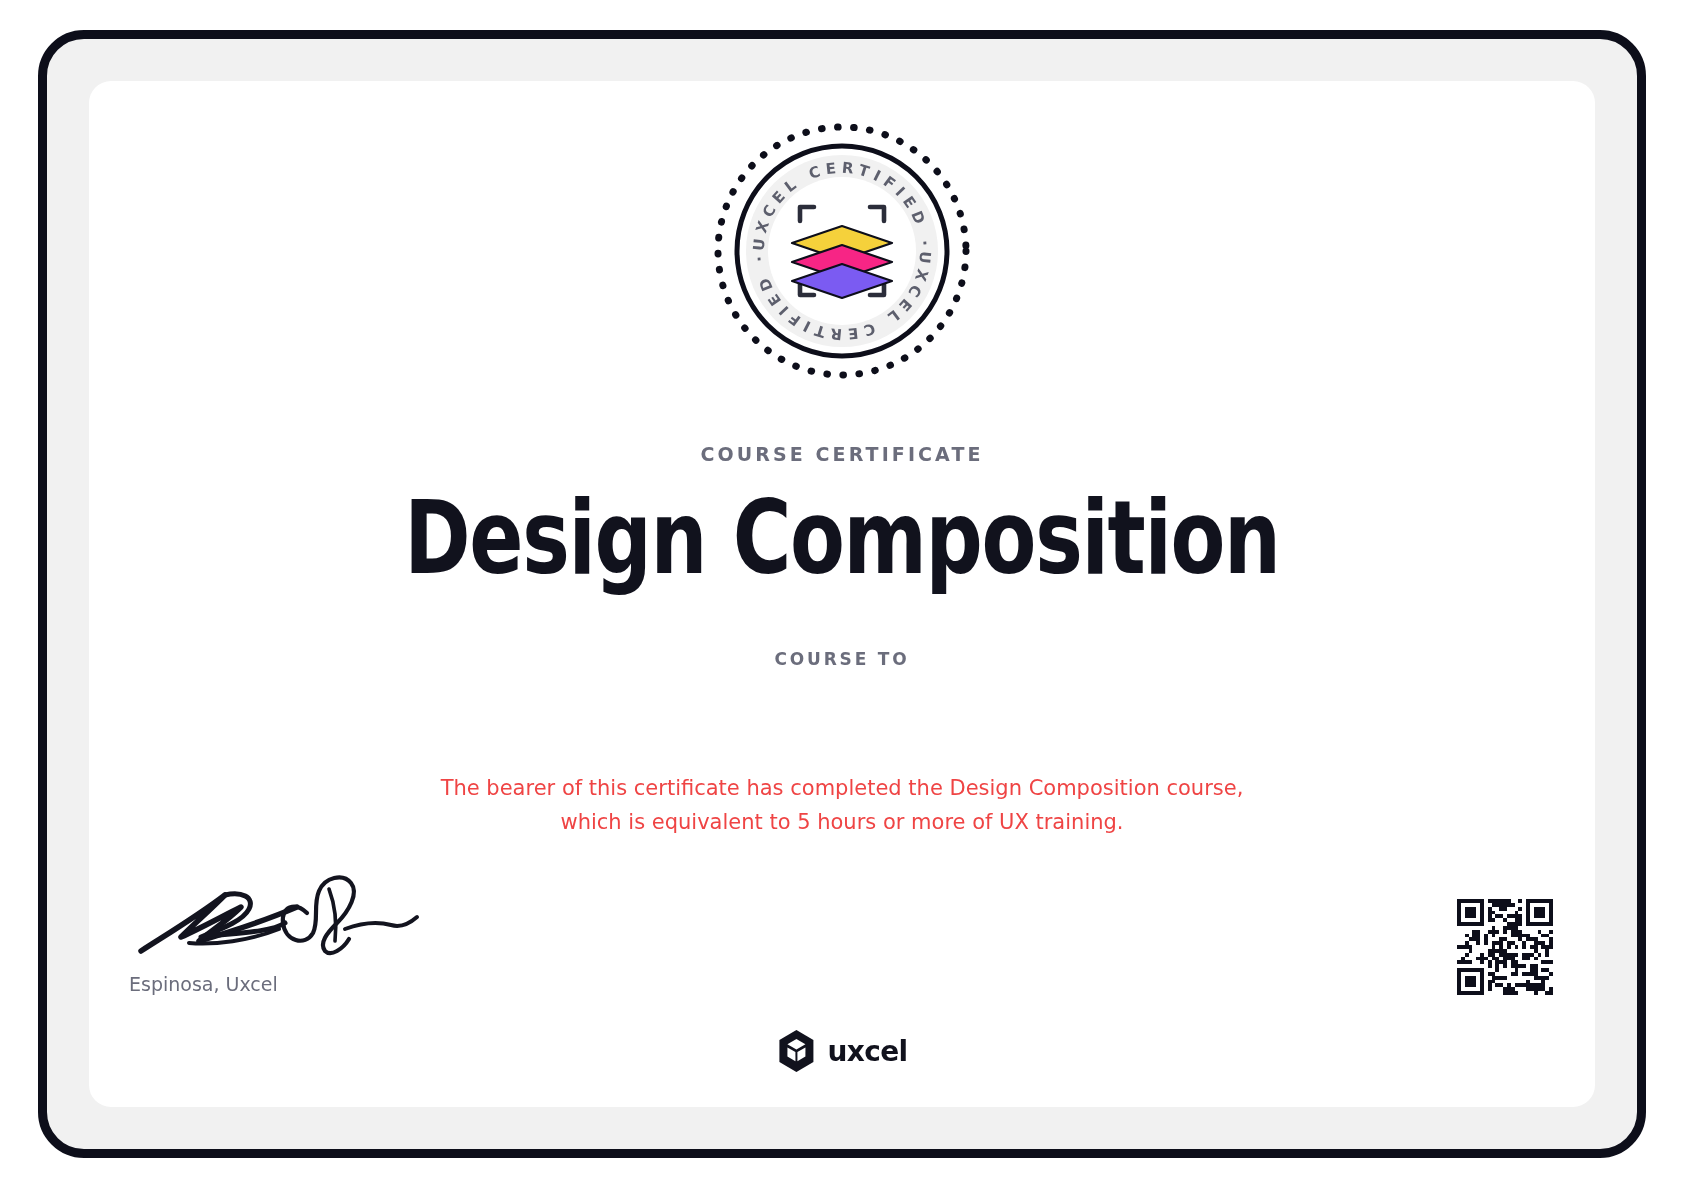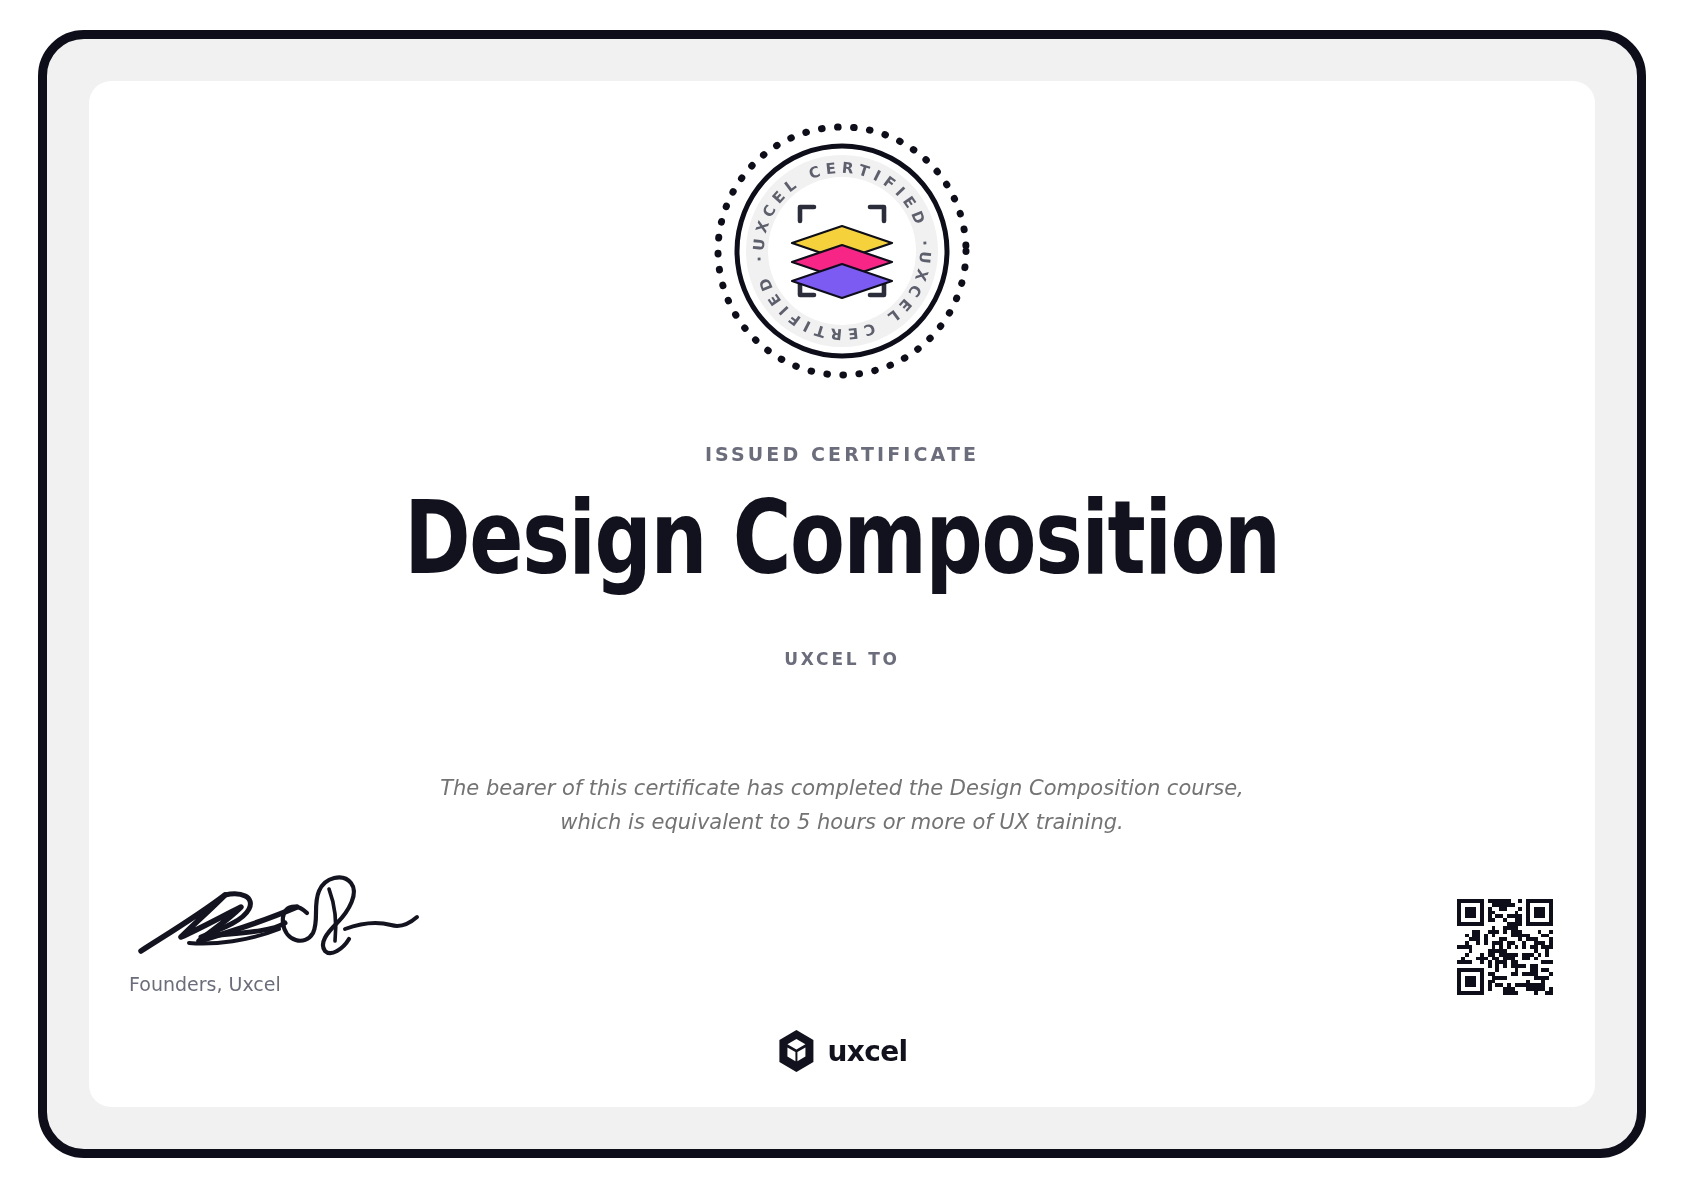--- a/index.html
+++ b/index.html
@@ -94,22 +94,21 @@
   }
   .blurb {
     position: absolute;
     left: 50%;
     transform: translateX(-50%);
     top: 690px;
     width: 860px;
     text-align: center;
     font-size: 21px;
     line-height: 1.62;
-    color: #737373;
-    font-style: italic;
+    color: #ef4444;
   }
 
   
   .sig-block {
     position: absolute;
     left: 40px;
     top: 790px;
     width: 420px;
   }
   .sig-svg { display: block; }
@@ -194,25 +193,25 @@
         </g>
 
         <g>
           <path d="M 134 109 L 184 126 L 134 143 L 84 126 Z" fill="#F5D13B" stroke="#0d0e1a" stroke-width="2.2" stroke-linejoin="round"></path>
           <path d="M 134 128 L 184 145 L 134 162 L 84 145 Z" fill="#F72585" stroke="#0d0e1a" stroke-width="2.2" stroke-linejoin="round"></path>
           <path d="M 134 147 L 184 164 L 134 181 L 84 164 Z" fill="#7B5BF2" stroke="#0d0e1a" stroke-width="2.2" stroke-linejoin="round"></path>
         </g>
       </svg>
     </div>
 
-    <div class="kicker">ISSUED CERTIFICATE</div>
+    <div class="kicker">COURSE CERTIFICATE</div>
 
     <div class="title">Design Composition</div>
 
-    <div class="issued-to">UXCEL TO</div>
+    <div class="issued-to">COURSE TO</div>
 
 
     <div class="blurb">The bearer of this certificate has completed the Design Composition course, which is equivalent to 5 hours or more of UX training.</div>
 
     <div class="sig-block">
       <svg class="sig-svg" width="300" height="92" viewBox="0 0 300 92">
         <g fill="none" stroke="#13141f" stroke-linecap="round" stroke-linejoin="round">
           <path d="M12 80 C40 62 70 44 96 24 C80 40 64 54 52 66 C70 58 92 46 112 36
                    C98 50 82 60 70 70 C104 60 140 48 168 36" stroke-width="5.5"></path>
           <path d="M96 24 C112 20 126 26 120 38 C114 50 92 58 72 66
@@ -221,21 +220,21 @@
         </g>
         <g fill="none" stroke="#13141f" stroke-linecap="round" stroke-linejoin="round">
           <path d="M178 42 C166 30 152 36 154 52 C156 70 176 76 184 62
                    C190 50 184 34 190 20 C196 6 214 2 222 12
                    C230 22 220 40 208 52 C198 62 190 72 196 80
                    C202 86 214 78 220 68" stroke-width="4.2"></path>
           <path d="M200 18 C206 34 208 52 206 70" stroke-width="3.6"></path>
           <path d="M216 58 C232 52 248 50 262 54 C272 57 280 53 288 46" stroke-width="4"></path>
         </g>
       </svg>
-      <div class="sig-caption">Founders, Uxcel</div>
+      <div class="sig-caption">Espinosa, Uxcel</div>
     </div>
 
     <div class="brand">
       <svg class="brand-mark" width="40" height="44" viewBox="0 0 40 44">
         <path d="M20 1 L37 11 L37 33 L20 43 L3 33 L3 11 Z" fill="#11121d" rx="4"></path>
         <g fill="#ffffff">
           <path d="M20 10 L29 15.2 L20 20.4 L11 15.2 Z"></path>
           <path d="M11 18.4 L19 23 L19 32.2 L11 27.6 Z"></path>
           <path d="M29 18.4 L21 23 L21 32.2 L29 27.6 Z"></path>
         </g>

